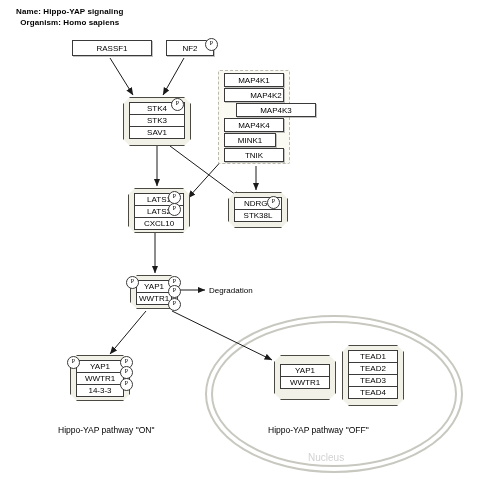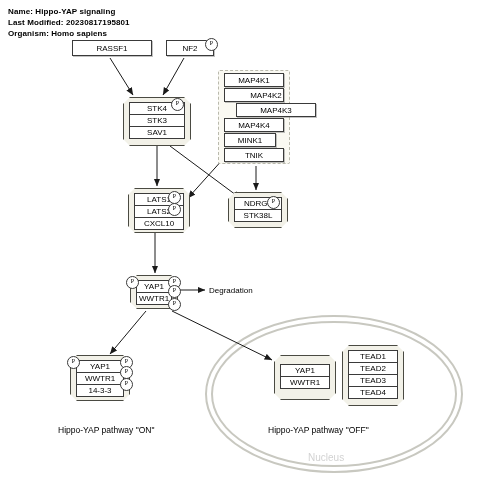--- a/index.html
+++ b/index.html
@@ -9,21 +9,21 @@
     background:#ffffff;
     font-family:"Liberation Sans","DejaVu Sans",sans-serif;
     position:relative;
     overflow:hidden;
     color:#000;
   }
   #canvas{position:absolute;inset:0;width:480px;height:487px;}
   svg.layer{position:absolute;left:0;top:0;width:480px;height:487px;pointer-events:none;}
 
   
-  .meta{position:absolute;left:8px;top:6px;line-height:11px;}
+  .meta{position:absolute;left:16px;top:6px;line-height:11px;text-align:center;}
   .meta div{font-size:8px;font-weight:bold;letter-spacing:0.1px;white-space:nowrap;}
 
   
   .gene{
     position:absolute;
     box-sizing:border-box;
     background:#ffffff;
     border:1px solid #3a3a3a;
     font-size:8px;
     text-align:center;
@@ -78,21 +78,20 @@
   .caption{position:absolute;font-size:8.5px;color:#000;white-space:nowrap;}
   .nucleus-label{position:absolute;font-size:10px;color:#d2d2d2;white-space:nowrap;}
 </style>
 </head>
 <body>
 
 <div id="canvas">
 
   <div class="meta">
     <div>Name: Hippo-YAP signaling</div>
-    <div>Last Modified: 20230817195801</div>
     <div>Organism: Homo sapiens</div>
   </div>
 
   <svg class="layer">
     <ellipse cx="334" cy="394" rx="128" ry="78" fill="#ffffff" stroke="#c8c8c0" stroke-width="2"></ellipse>
     <ellipse cx="334" cy="394" rx="122" ry="72" fill="#ffffff" stroke="#c8c8c0" stroke-width="2"></ellipse>
   </svg>
 
   <svg class="layer">
     <defs>

